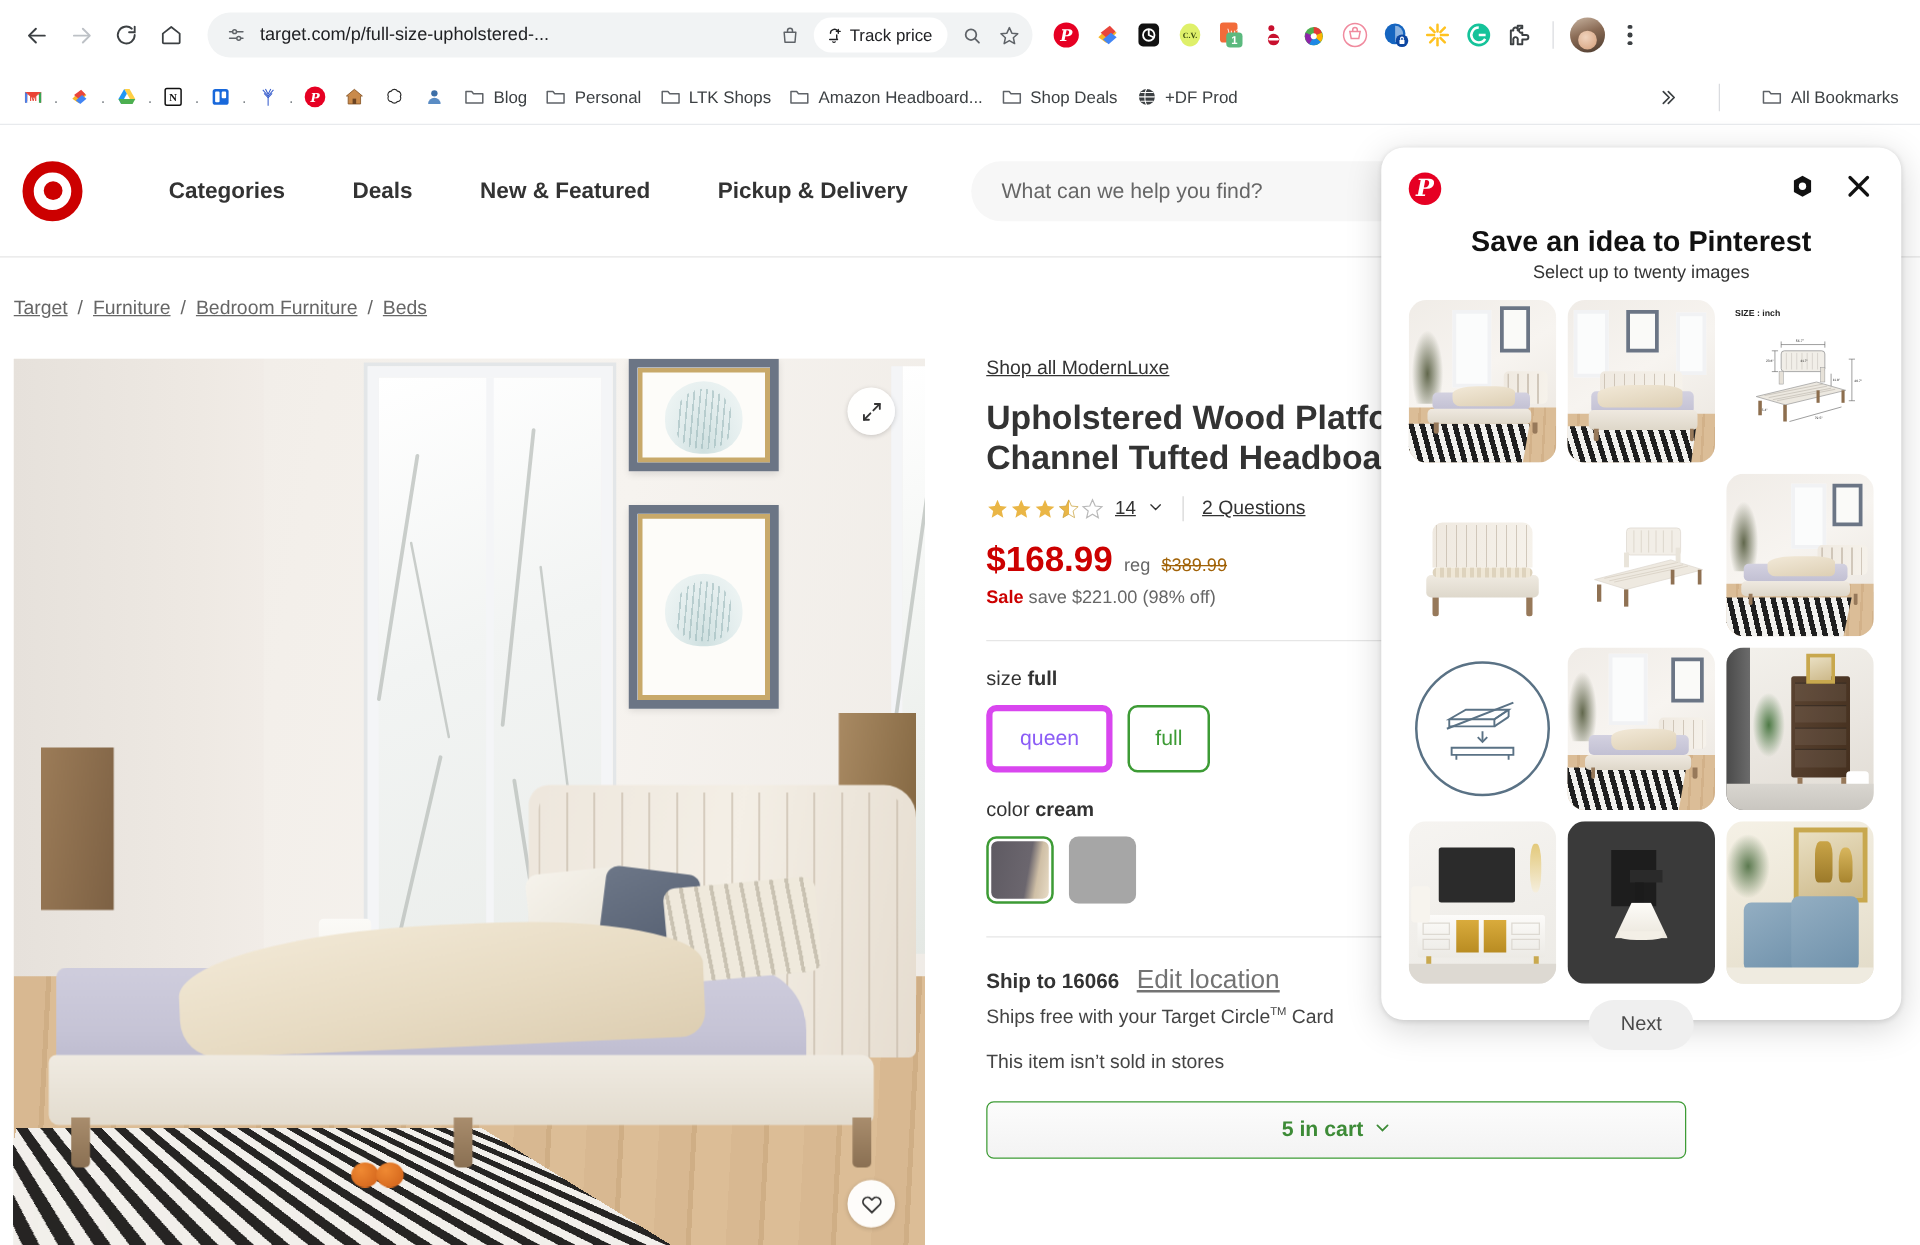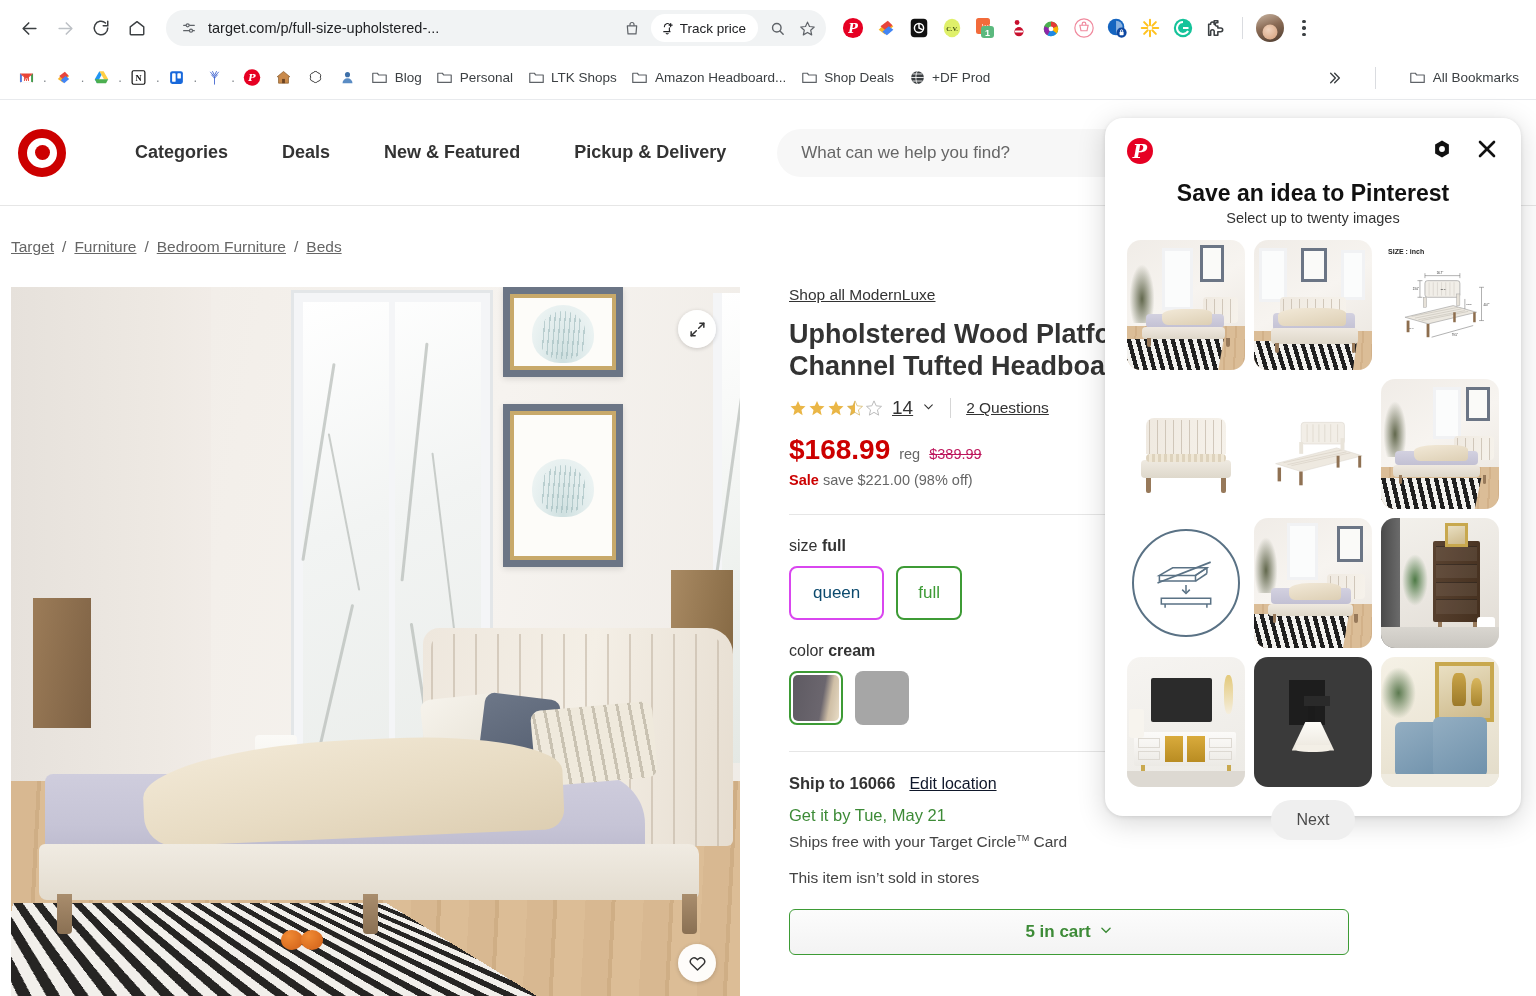--- a/index.html
+++ b/index.html
@@ -192,52 +192,52 @@
   .expand-btn { right: 24px; top: 23px; width: 38px; height: 38px; }
   .heart-btn { right: 24px; bottom: 14px; width: 38px; height: 38px; }
 
   
   .info { position: absolute; left: 789px; top: 286px; width: 560px; }
   .shop-all { font-size: 15.5px; color: #333; text-decoration: underline; display: inline-block; }
   .ptitle { margin-top: 14px; font-size: 27px; line-height: 1.2; font-weight: bold; color: #333333; width: 560px; }
   .rating-row { margin-top: 14px; display: flex; align-items: center; gap: 9px; }
   .stars { display: flex; gap: 1px; }
   .star { width: 18px; height: 18px; display: block; }
-  .rcount { font-size: 19px; color: #333; text-decoration: underline; }
+  .rcount { font-size: 15px; color: #333; text-decoration: underline; }
   .rchev { color: #333; font-size: 13px; }
   .rdiv { width: 1px; height: 20px; background: #d6d6d6; margin: 0 6px; }
   .questions { font-size: 15.5px; color: #333; text-decoration: underline; }
   .price-row { margin-top: 15px; display: flex; align-items: baseline; gap: 9px; }
   .price { font-size: 28px; font-weight: bold; color: #cc0000; }
   .reg { font-size: 14.5px; color: #666; }
-  .reg s { color: #be185d; }
+  .reg s { color: #a16207; }
   .sale-row { margin-top: 6px; font-size: 14.5px; color: #666; }
   .sale-row b { color: #cc0000; }
   .wpo { margin-top: 13px; font-size: 15px; color: #333; display: flex; align-items: center; gap: 7px; }
   .info-i { width: 17px; height: 17px; border-radius: 50%; border: 1.3px solid #888; font-size: 11px; color: #666; display: flex; align-items: center; justify-content: center; font-style: italic; }
   .divider { height: 1px; background: #e6e6e6; margin: 26px 0 0 0; width: 560px; }
 
   .opt-label { margin-top: 22px; font-size: 16px; color: #333; }
   .opt-label b { font-weight: bold; }
   .swatch-row { margin-top: 11px; display: flex; gap: 12px; }
   .size-btn {
-    min-width: 90px; height: 54px; border-radius: 8px; border: 2px solid #d946ef;
+    min-width: 90px; height: 54px; border-radius: 8px; border: 5px solid #d946ef;
     background: #fff; display: flex; align-items: center; justify-content: center;
-    font-size: 17px; color: #0c4a6e; padding: 0 22px;
+    font-size: 17px; color: #8b5cf6; padding: 0 22px;
   }
   .size-btn.sel { border: 2px solid #3d9b35; color: #3d9b35; min-width: 60px; padding: 0 20px; }
   .color-sw { width: 54px; height: 54px; border-radius: 8px; overflow: hidden; }
   .color-sw.sel { border: 2px solid #3d9b35; padding: 2px; }
   .color-sw .fill { width: 100%; height: 100%; border-radius: 5px; }
   .fill-cream { background: linear-gradient(100deg,#5e5a62 0%,#6b666e 62%,#cfbfa6 78%,#e8dcc6 100%); }
   .fill-grey { background: #a6a6a6; }
 
   .ship-row { margin-top: 22px; display: flex; align-items: baseline; gap: 14px; }
   .ship-to { font-size: 16.5px; font-weight: bold; color: #333; }
-  .edit-loc { font-size: 16px; color: #0f172a; text-decoration: underline; }
+  .edit-loc { font-size: 21px; color: #737373; text-decoration: underline; }
   .getit { margin-top: 13px; font-size: 16.5px; color: #3d8b37; }
   .shipfree { margin-top: 8px; font-size: 15.5px; color: #444; }
   .shipfree sup { font-size: 9px; vertical-align: super; }
   .notinstore { margin-top: 18px; font-size: 15.5px; color: #444; }
   .cart-btn {
     margin-top: 22px; width: 560px; height: 46px; border-radius: 6px;
     border: 1.5px solid #3d9b35; background: linear-gradient(180deg,#fcfcfc,#f3f3f3);
     display: flex; align-items: center; justify-content: center; gap: 8px;
     font-size: 17px; font-weight: bold; color: #3d8b37;
   }
@@ -822,21 +822,20 @@
           <div class="fill fill-grey"></div>
         </div>
     </div>
 
     <div class="divider"></div>
 
     <div class="ship-row">
       <span class="ship-to">Ship to 16066</span>
       <a href="#" class="edit-loc">Edit location</a>
     </div>
-    <div class="getit">Get it by Tue, May 21</div>
     <div class="shipfree">
       <span>Ships free with your Target Circle</span><sup>TM</sup><span> Card</span>
     </div>
     <div class="notinstore">This item isn’t sold in stores</div>
 
     <div class="cart-btn">
       <span>5 in cart</span>
       <span>
         <svg width="14" height="14" viewBox="0 0 24 24" fill="none" stroke="#3d8b37" stroke-width="2.4" stroke-linecap="round">
             <polyline points="5 9 12 16 19 9"></polyline>

